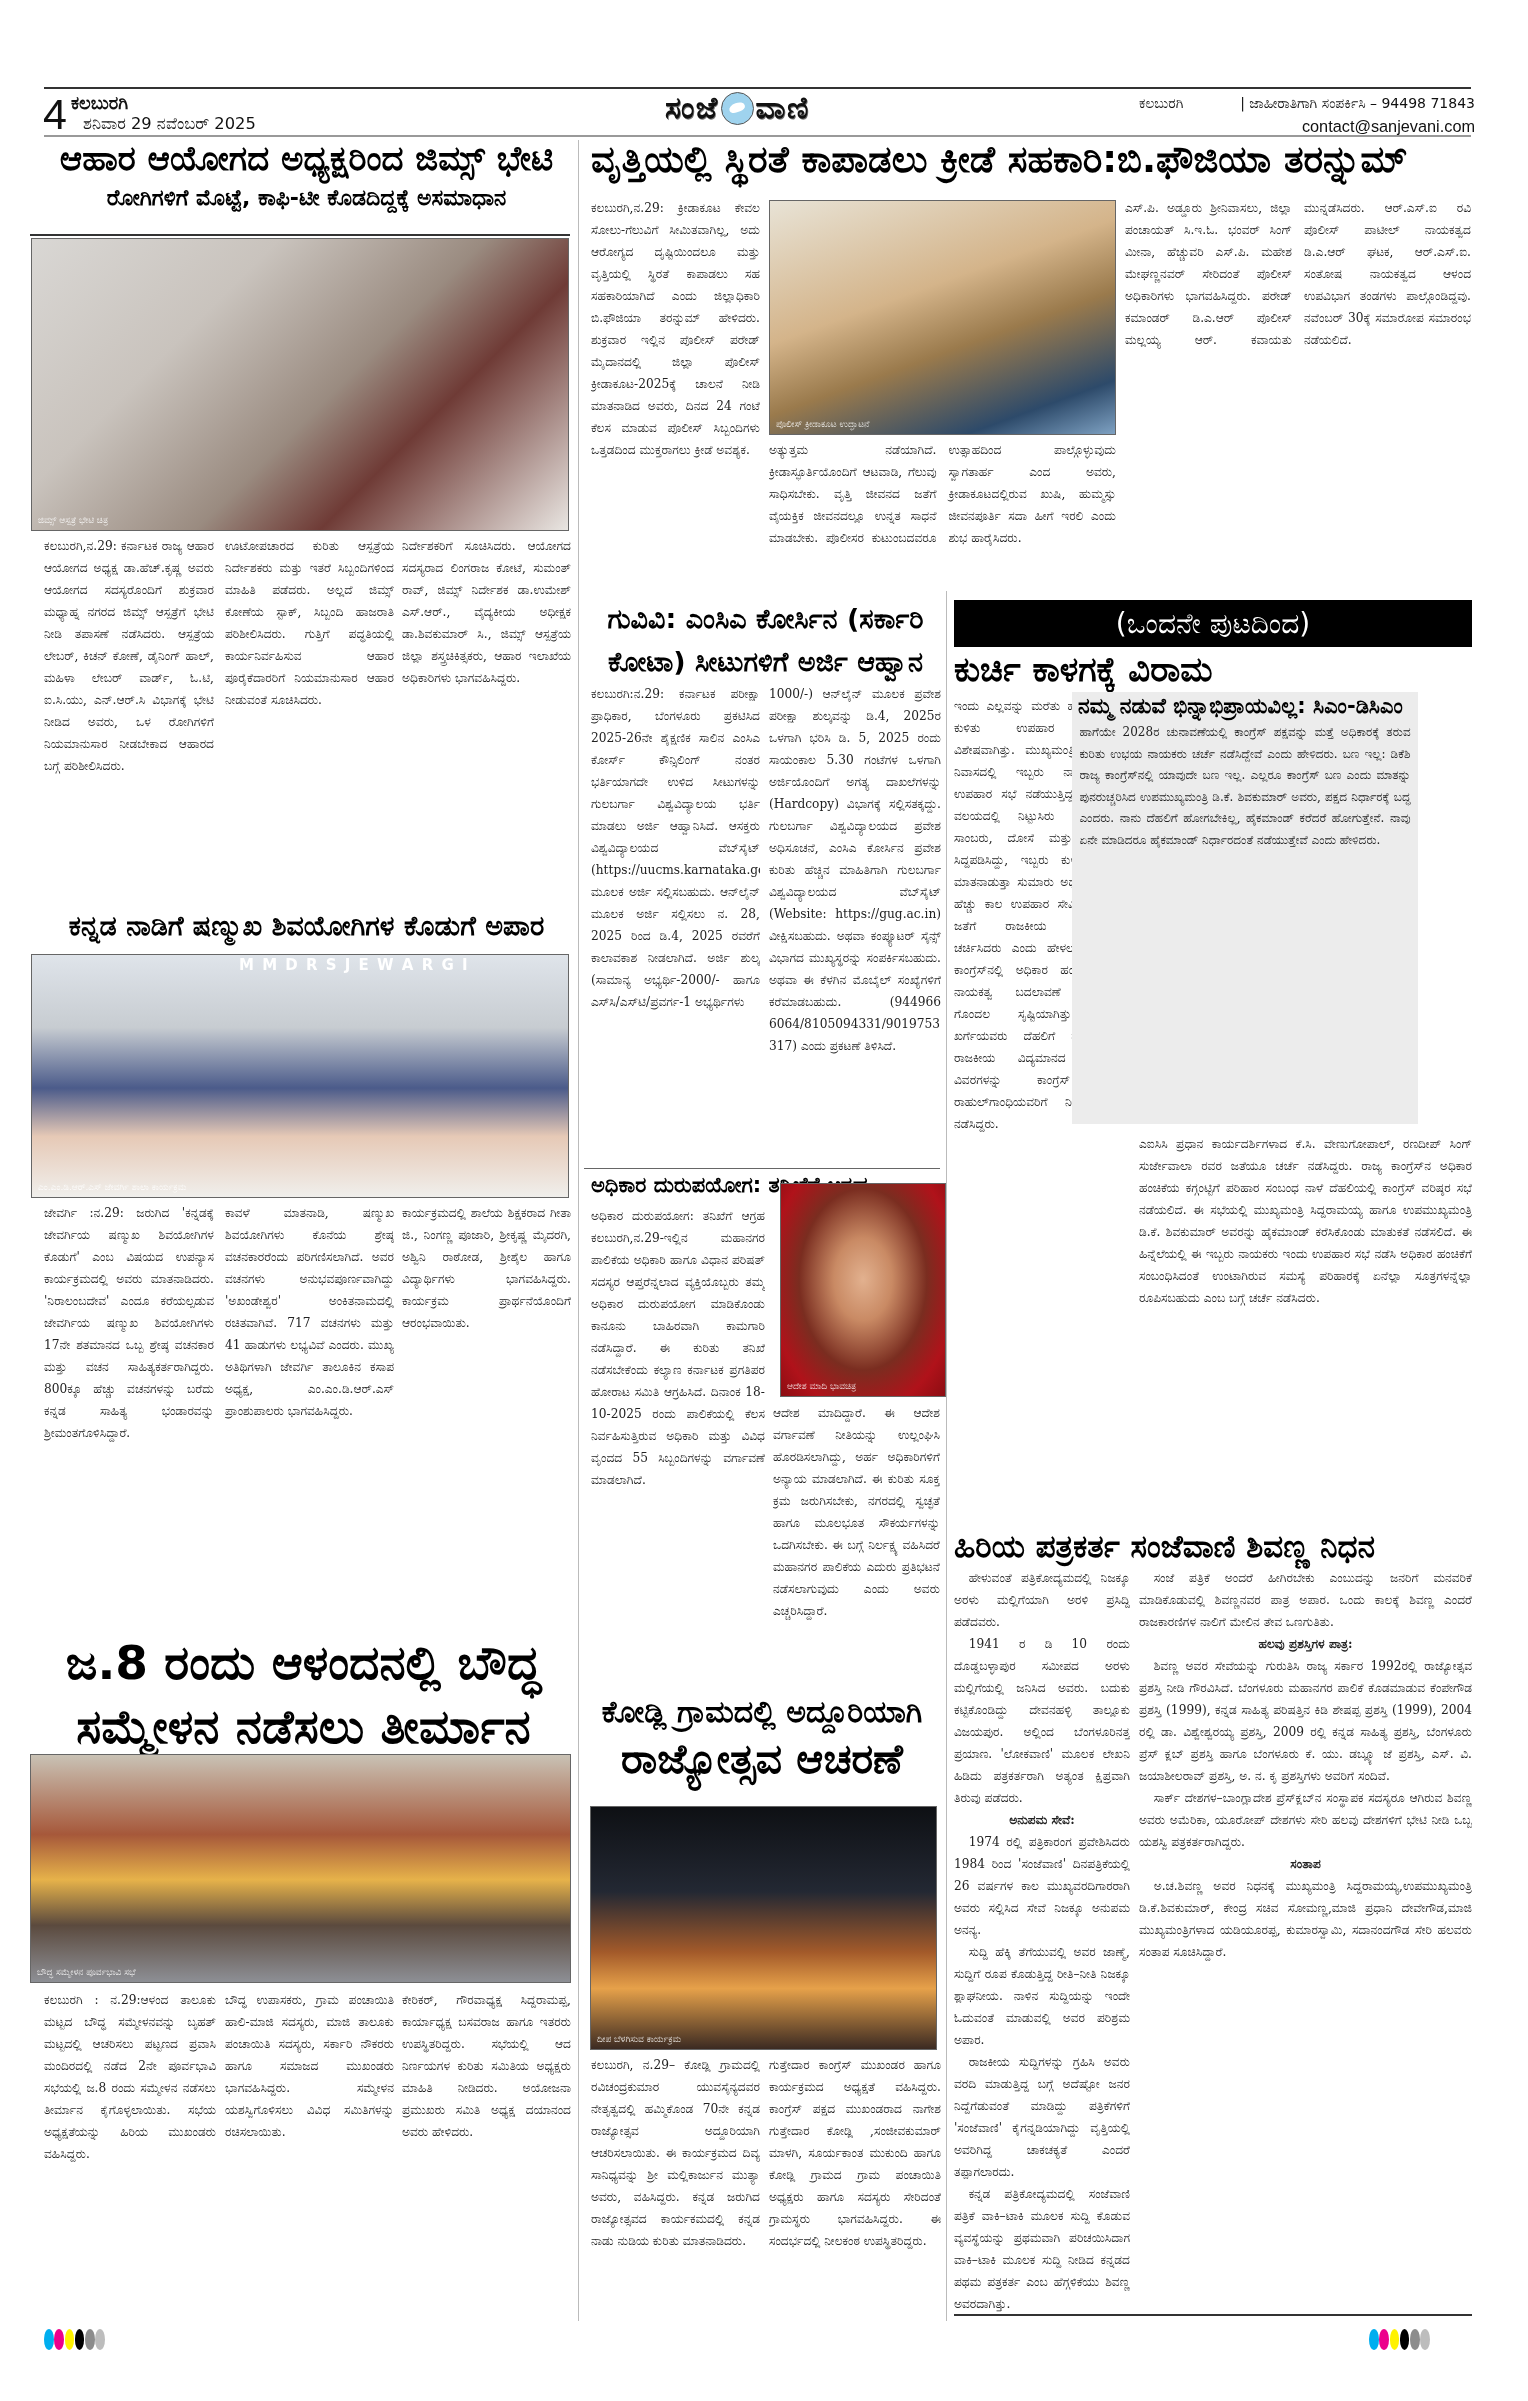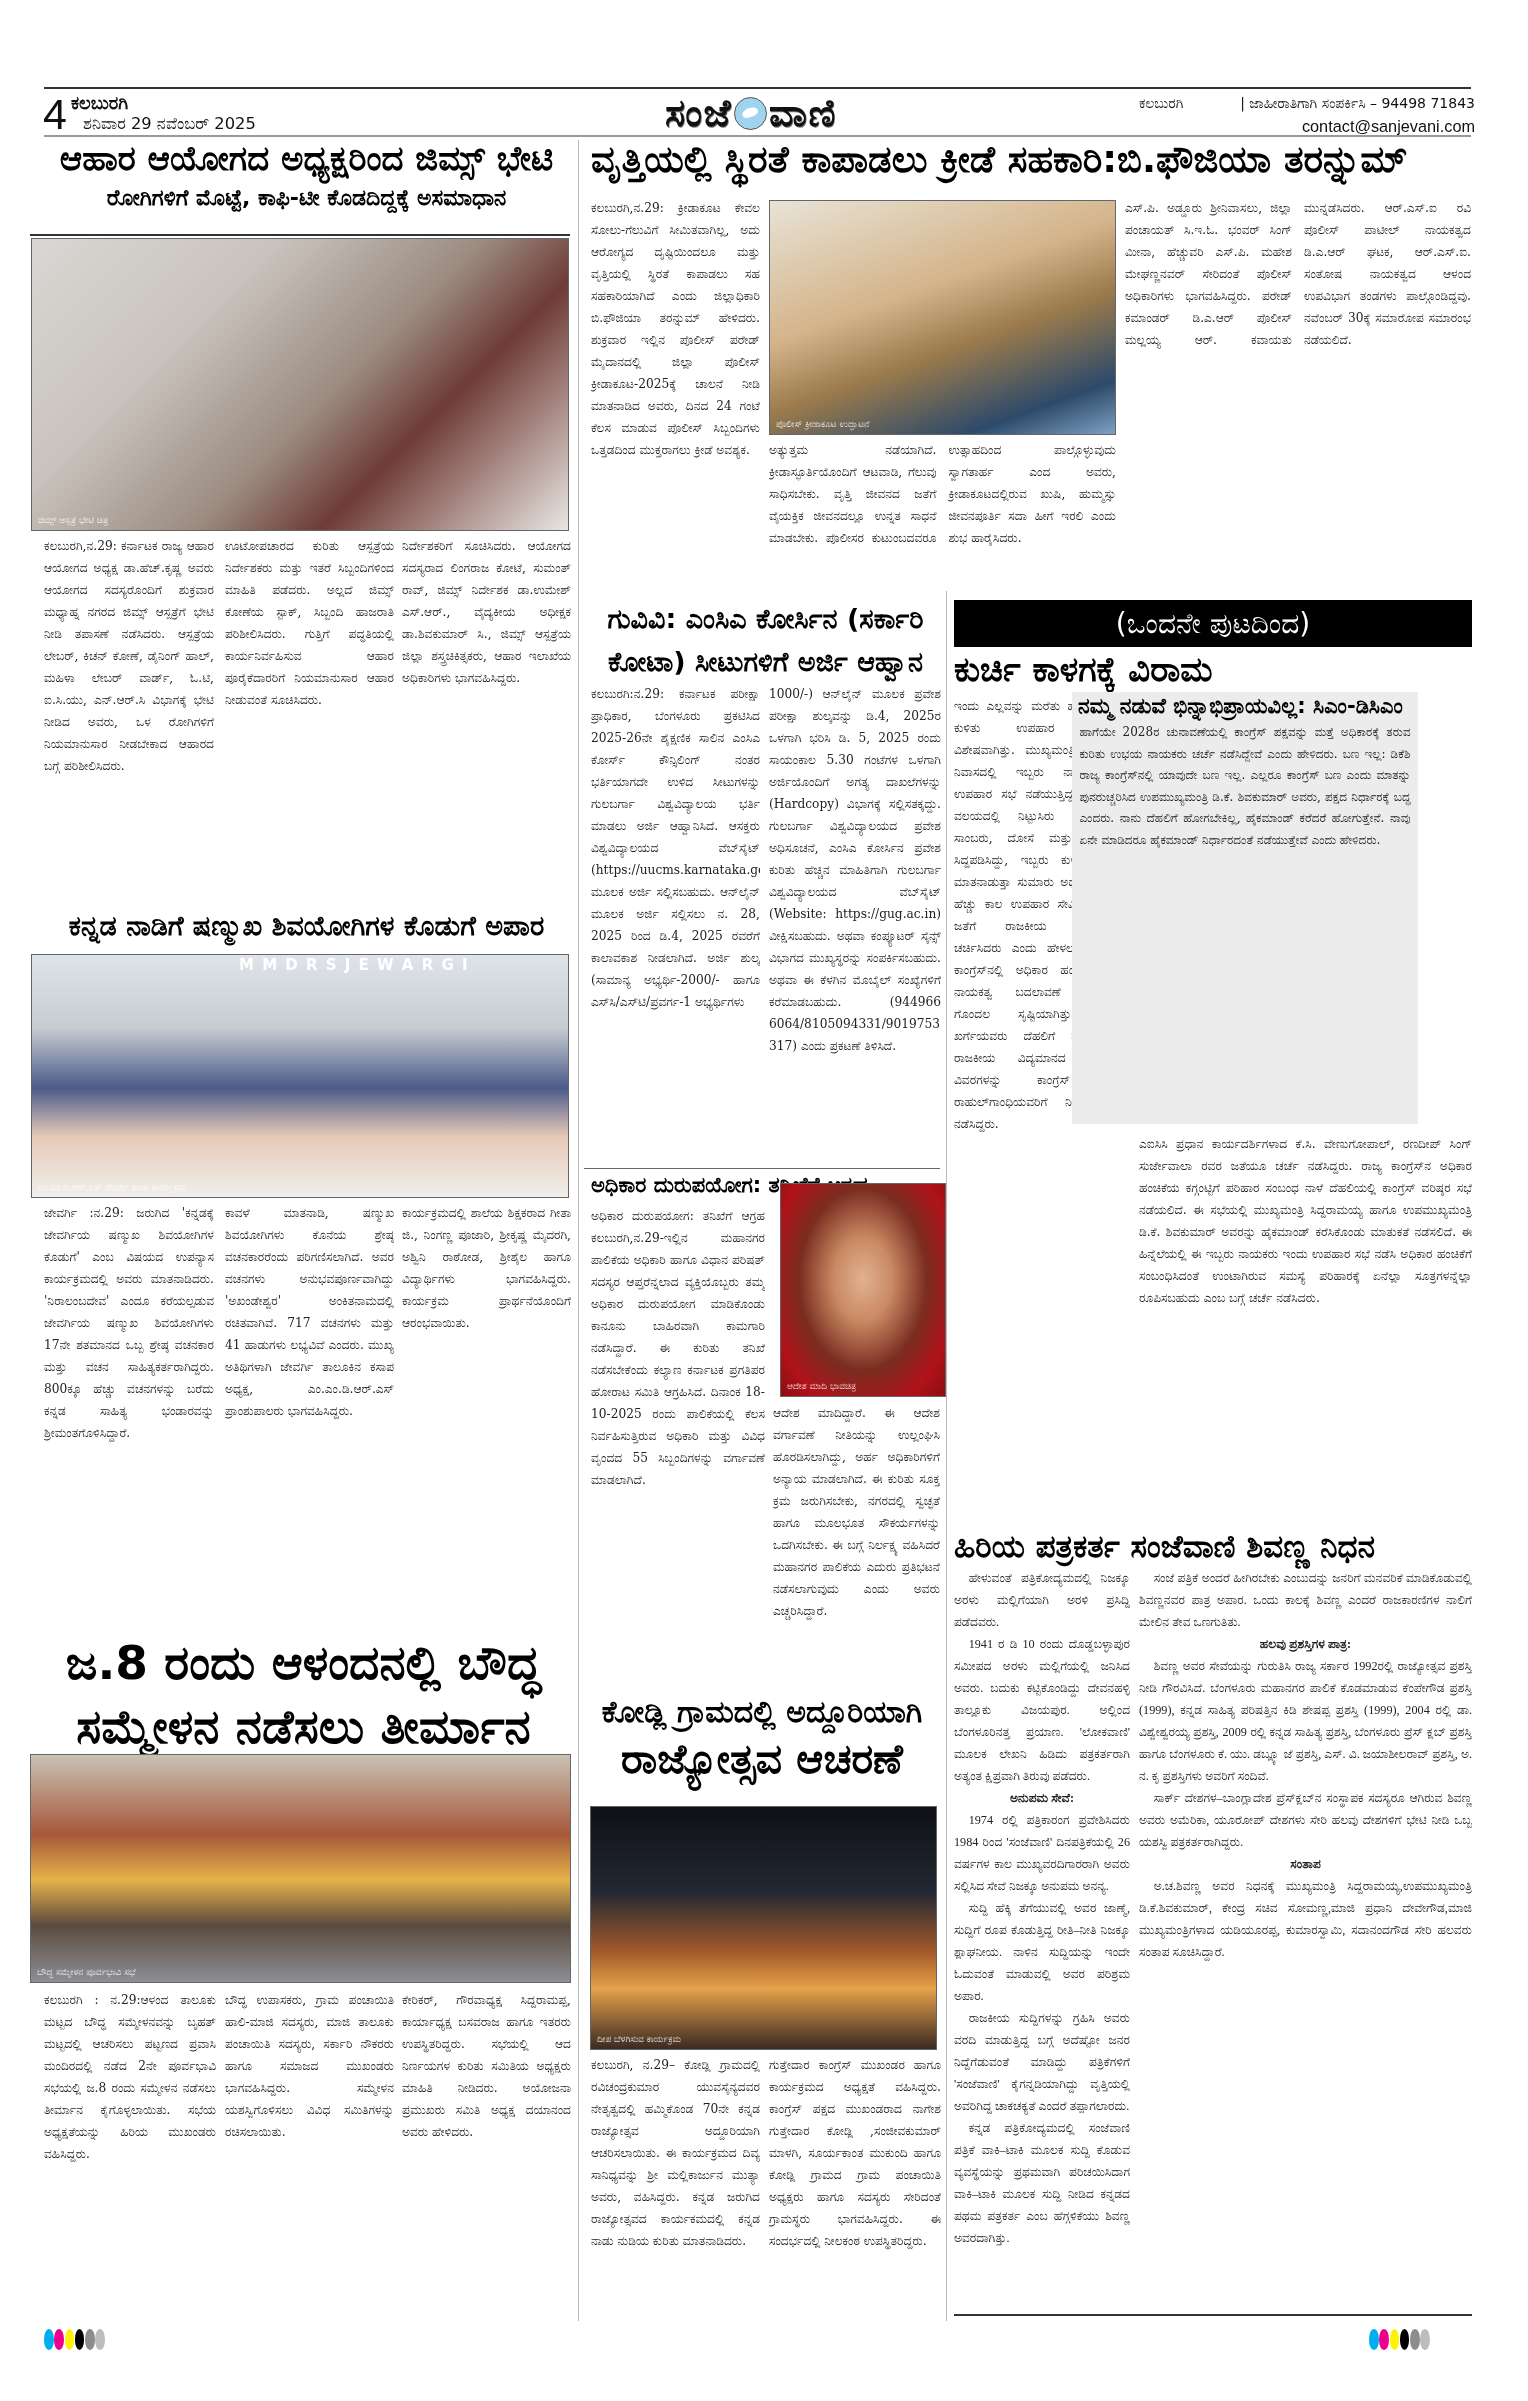--- a/index.html
+++ b/index.html
@@ -6,37 +6,37 @@
   html, body { width: 1528px; height: 2401px; background: #ffffff; overflow: hidden; }
   body { position: relative; font-family: "DejaVu Sans", "Liberation Sans", sans-serif; color: #111; }
 
   .abs { position: absolute; }
   .rule { position: absolute; background: #333; }
 
   
   .page-no { font-family: "Liberation Sans", sans-serif; font-size: 43px; line-height: 43px; color: #111; }
   .city-top { font-size: 18px; font-weight: bold; }
   .date-top { font-size: 16.3px; }
-  .logo { font-family: "DejaVu Serif", serif; font-weight: bold; font-size: 38px; color: #111; letter-spacing: 1.5px; display: flex; align-items: center; gap: 2px; text-shadow: 0.7px 0.7px 0 #777; justify-content: center; }
+  .logo { font-family: "DejaVu Serif", serif; font-weight: bold; font-size: 30px; color: #111; letter-spacing: 1.5px; display: flex; align-items: center; gap: 2px; text-shadow: 0.7px 0.7px 0 #777; justify-content: center; }
   .logo-dove { width: 33px; height: 33px; border-radius: 50%; background: #9fd3ee; border: 1.5px solid #555; position: relative; }
   .logo-dove::after { content: ""; position: absolute; left: 7.4px; top: 10.4px; width: 16.3px; height: 9px; border-radius: 50% 50% 40% 40%; background: #fff; transform: rotate(-20deg); }
   .contact-line { font-size: 14px; text-align: right; }
   .contact-email { font-family: "Liberation Sans", sans-serif; font-size: 16.3px; text-align: right; }
 
   
   .hl { font-family: "DejaVu Sans", sans-serif; font-weight: bold; color: #000; line-height: 1.1; }
   .hl-xl { font-size: 47px; }
   .hl-l { font-size: 34px; }
   .hl-m { font-size: 27px; }
   .hl-s { font-size: 22px; }
   .center { text-align: center; }
 
   
   .col { position: absolute; font-family: "DejaVu Serif", serif; font-size: 12.2px; line-height: 22px; text-align: justify; color: #222; overflow: hidden; }
-  .col p { text-indent: 1.2em; font-family: Liberation Serif, serif; }
+  .col p { text-indent: 1.2em; }
 
   
   .photo { position: absolute; border: 0.7px solid #666; overflow: hidden; }
   .ph-hospital { background: linear-gradient(135deg, #d9d7d4 0%, #c9c3bd 30%, #9a8b80 55%, #6f3b36 70%, #e9e6e2 100%); }
   .ph-sport { background: linear-gradient(160deg, #e8e3d6 0%, #d4b48a 40%, #9a7a4c 60%, #2d4a6a 85%, #7ea1c2 100%); }
   .ph-school { background: linear-gradient(180deg, #dfe4ea 0%, #c7ccd1 30%, #4b5b8a 55%, #e6c9b6 75%, #f0efec 100%); }
   .ph-portrait { background: radial-gradient(ellipse at 50% 45%, #e2b18f 0%, #c98a64 25%, #7a2d20 55%, #b0121a 80%, #8c0d12 100%); }
   .ph-group { background: linear-gradient(180deg, #c9c2b5 0%, #a6583a 35%, #e6b24a 55%, #5b4a3e 75%, #8d8f95 100%); }
   .ph-night { background: linear-gradient(180deg, #0e1014 0%, #232833 35%, #a35a2a 60%, #e6a14a 75%, #3b2a22 100%); }
 

